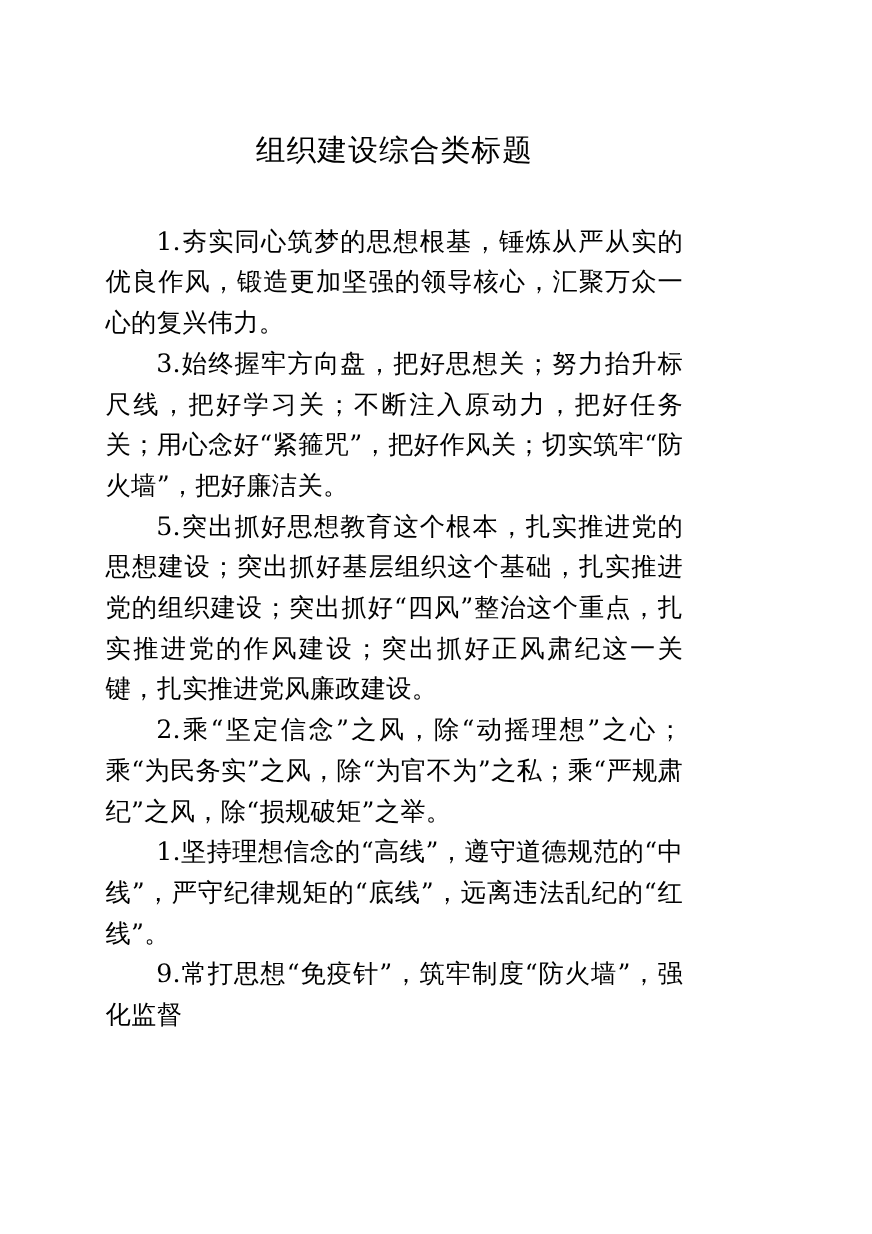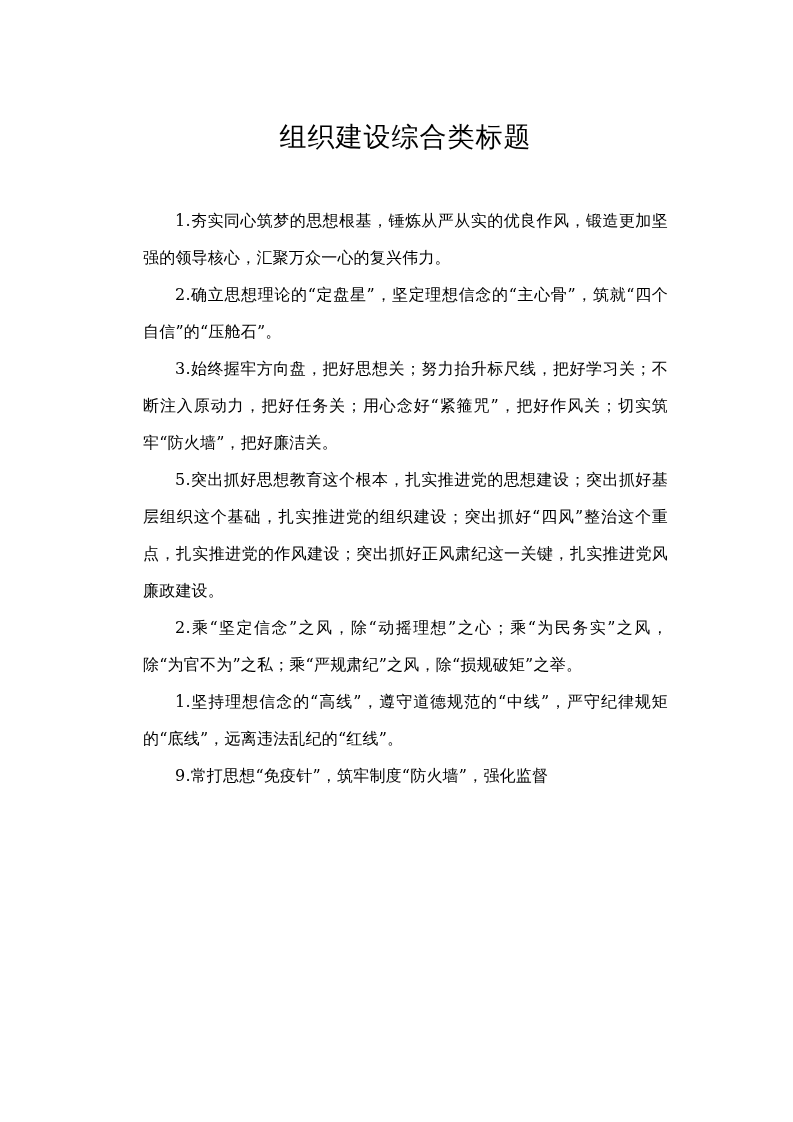--- a/index.html
+++ b/index.html
@@ -13,51 +13,49 @@
     font-family: "DejaVu Serif", "Liberation Serif", serif;
     color: #000000;
     overflow: hidden;
   }
   .page {
     width: 717px;
     height: 1122px;
     box-sizing: border-box;
     padding: 118px 96px 32px 96px;
     position: relative;
-    margin-left: 47px;
   }
   .doc-title {
     text-align: center;
     font-size: 27px;
     line-height: 1.4;
     font-weight: normal;
     letter-spacing: 1px;
     margin: 0 0 46px 0;
     font-family: "DejaVu Serif", "Liberation Serif", serif;
   }
   .body-text {
-    font-size: 16px;
+    font-size: 23px;
     line-height: 37px;
     text-align: justify;
     text-justify: inter-ideograph;
     letter-spacing: 0.2px;
   }
   .para {
     margin: 0;
     text-indent: 2em;
     text-align: justify;
   }
 </style>
 </head>
 <body>
 
 <div class="page">
   <h1 class="doc-title">组织建设综合类标题</h1>
   <div class="body-text">
     <p class="para">1.夯实同心筑梦的思想根基，锤炼从严从实的优良作风，锻造更加坚强的领导核心，汇聚万众一心的复兴伟力。</p>
-    <p class="para">2.确立思想理论的“定盘星”，坚定理想信念的“主心骨”，筑就“四个自信”的“压舱石”。</p>
     <p class="para">3.始终握牢方向盘，把好思想关；努力抬升标尺线，把好学习关；不断注入原动力，把好任务关；用心念好“紧箍咒”，把好作风关；切实筑牢“防火墙”，把好廉洁关。</p>
     <p class="para">5.突出抓好思想教育这个根本，扎实推进党的思想建设；突出抓好基层组织这个基础，扎实推进党的组织建设；突出抓好“四风”整治这个重点，扎实推进党的作风建设；突出抓好正风肃纪这一关键，扎实推进党风廉政建设。</p>
     <p class="para">2.乘“坚定信念”之风，除“动摇理想”之心；乘“为民务实”之风，除“为官不为”之私；乘“严规肃纪”之风，除“损规破矩”之举。</p>
     <p class="para">1.坚持理想信念的“高线”，遵守道德规范的“中线”，严守纪律规矩的“底线”，远离违法乱纪的“红线”。</p>
     <p class="para">9.常打思想“免疫针”，筑牢制度“防火墙”，强化监督</p>
   </div>
 </div>
 
 </body></html>

